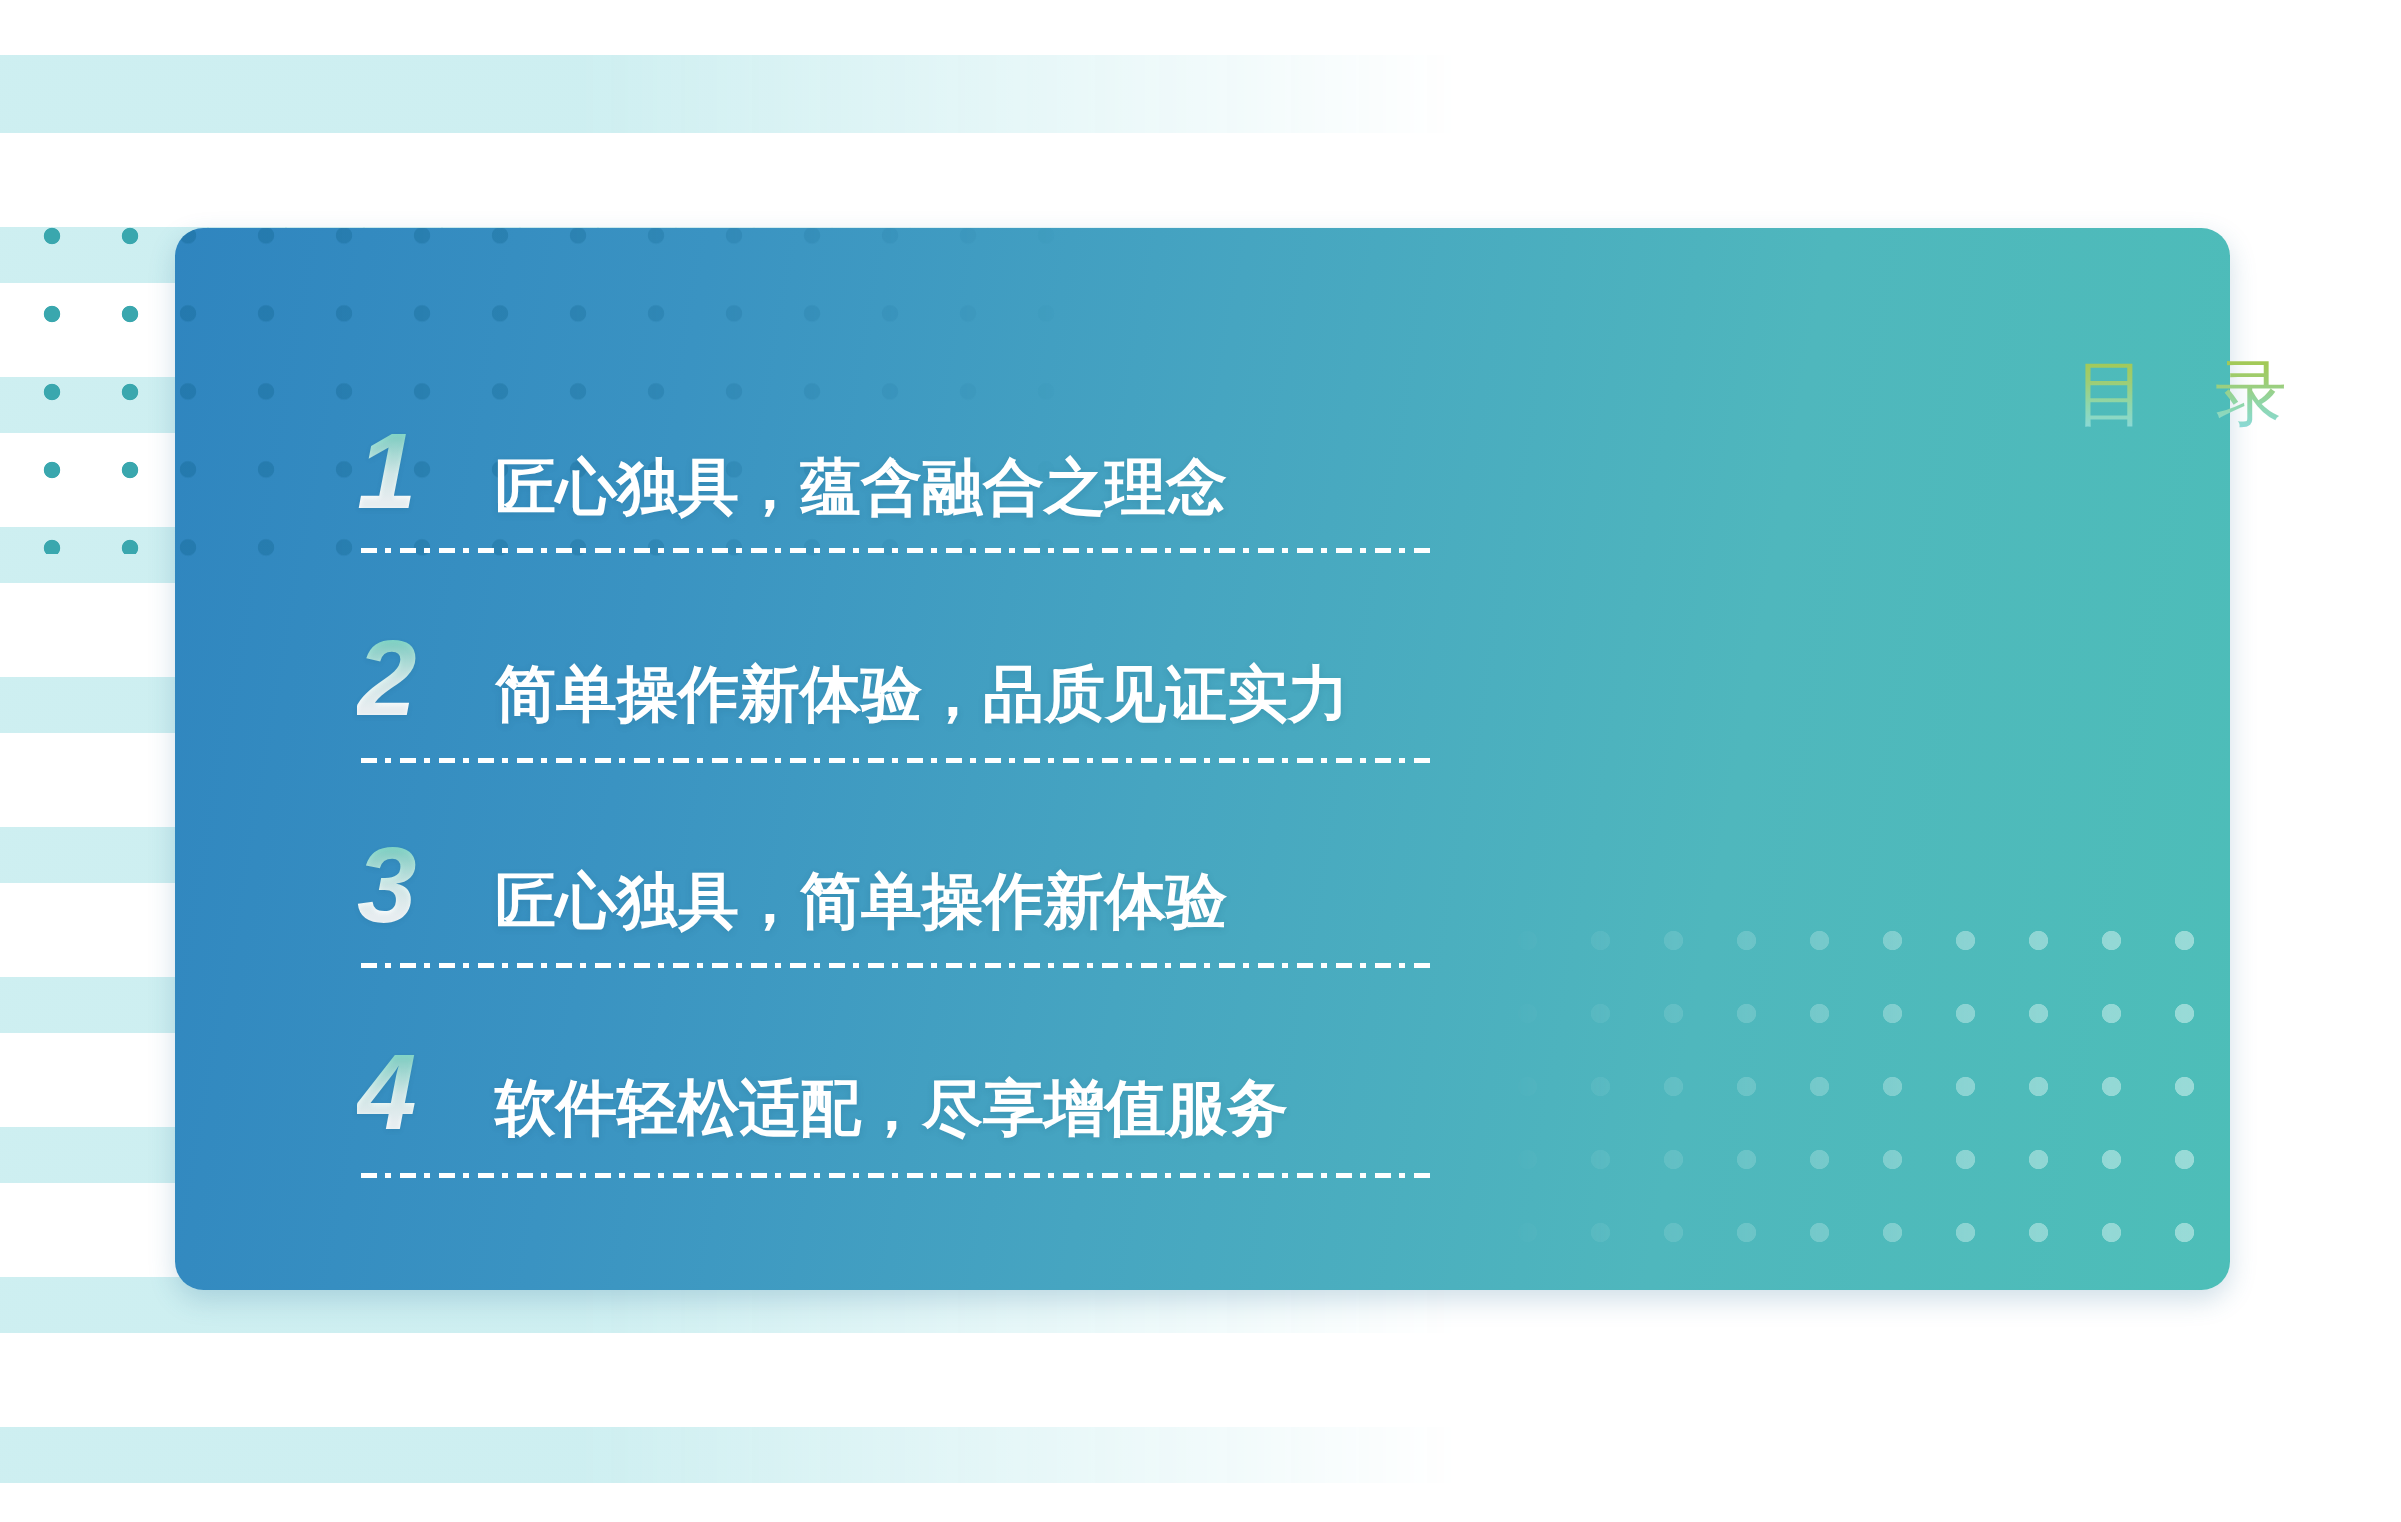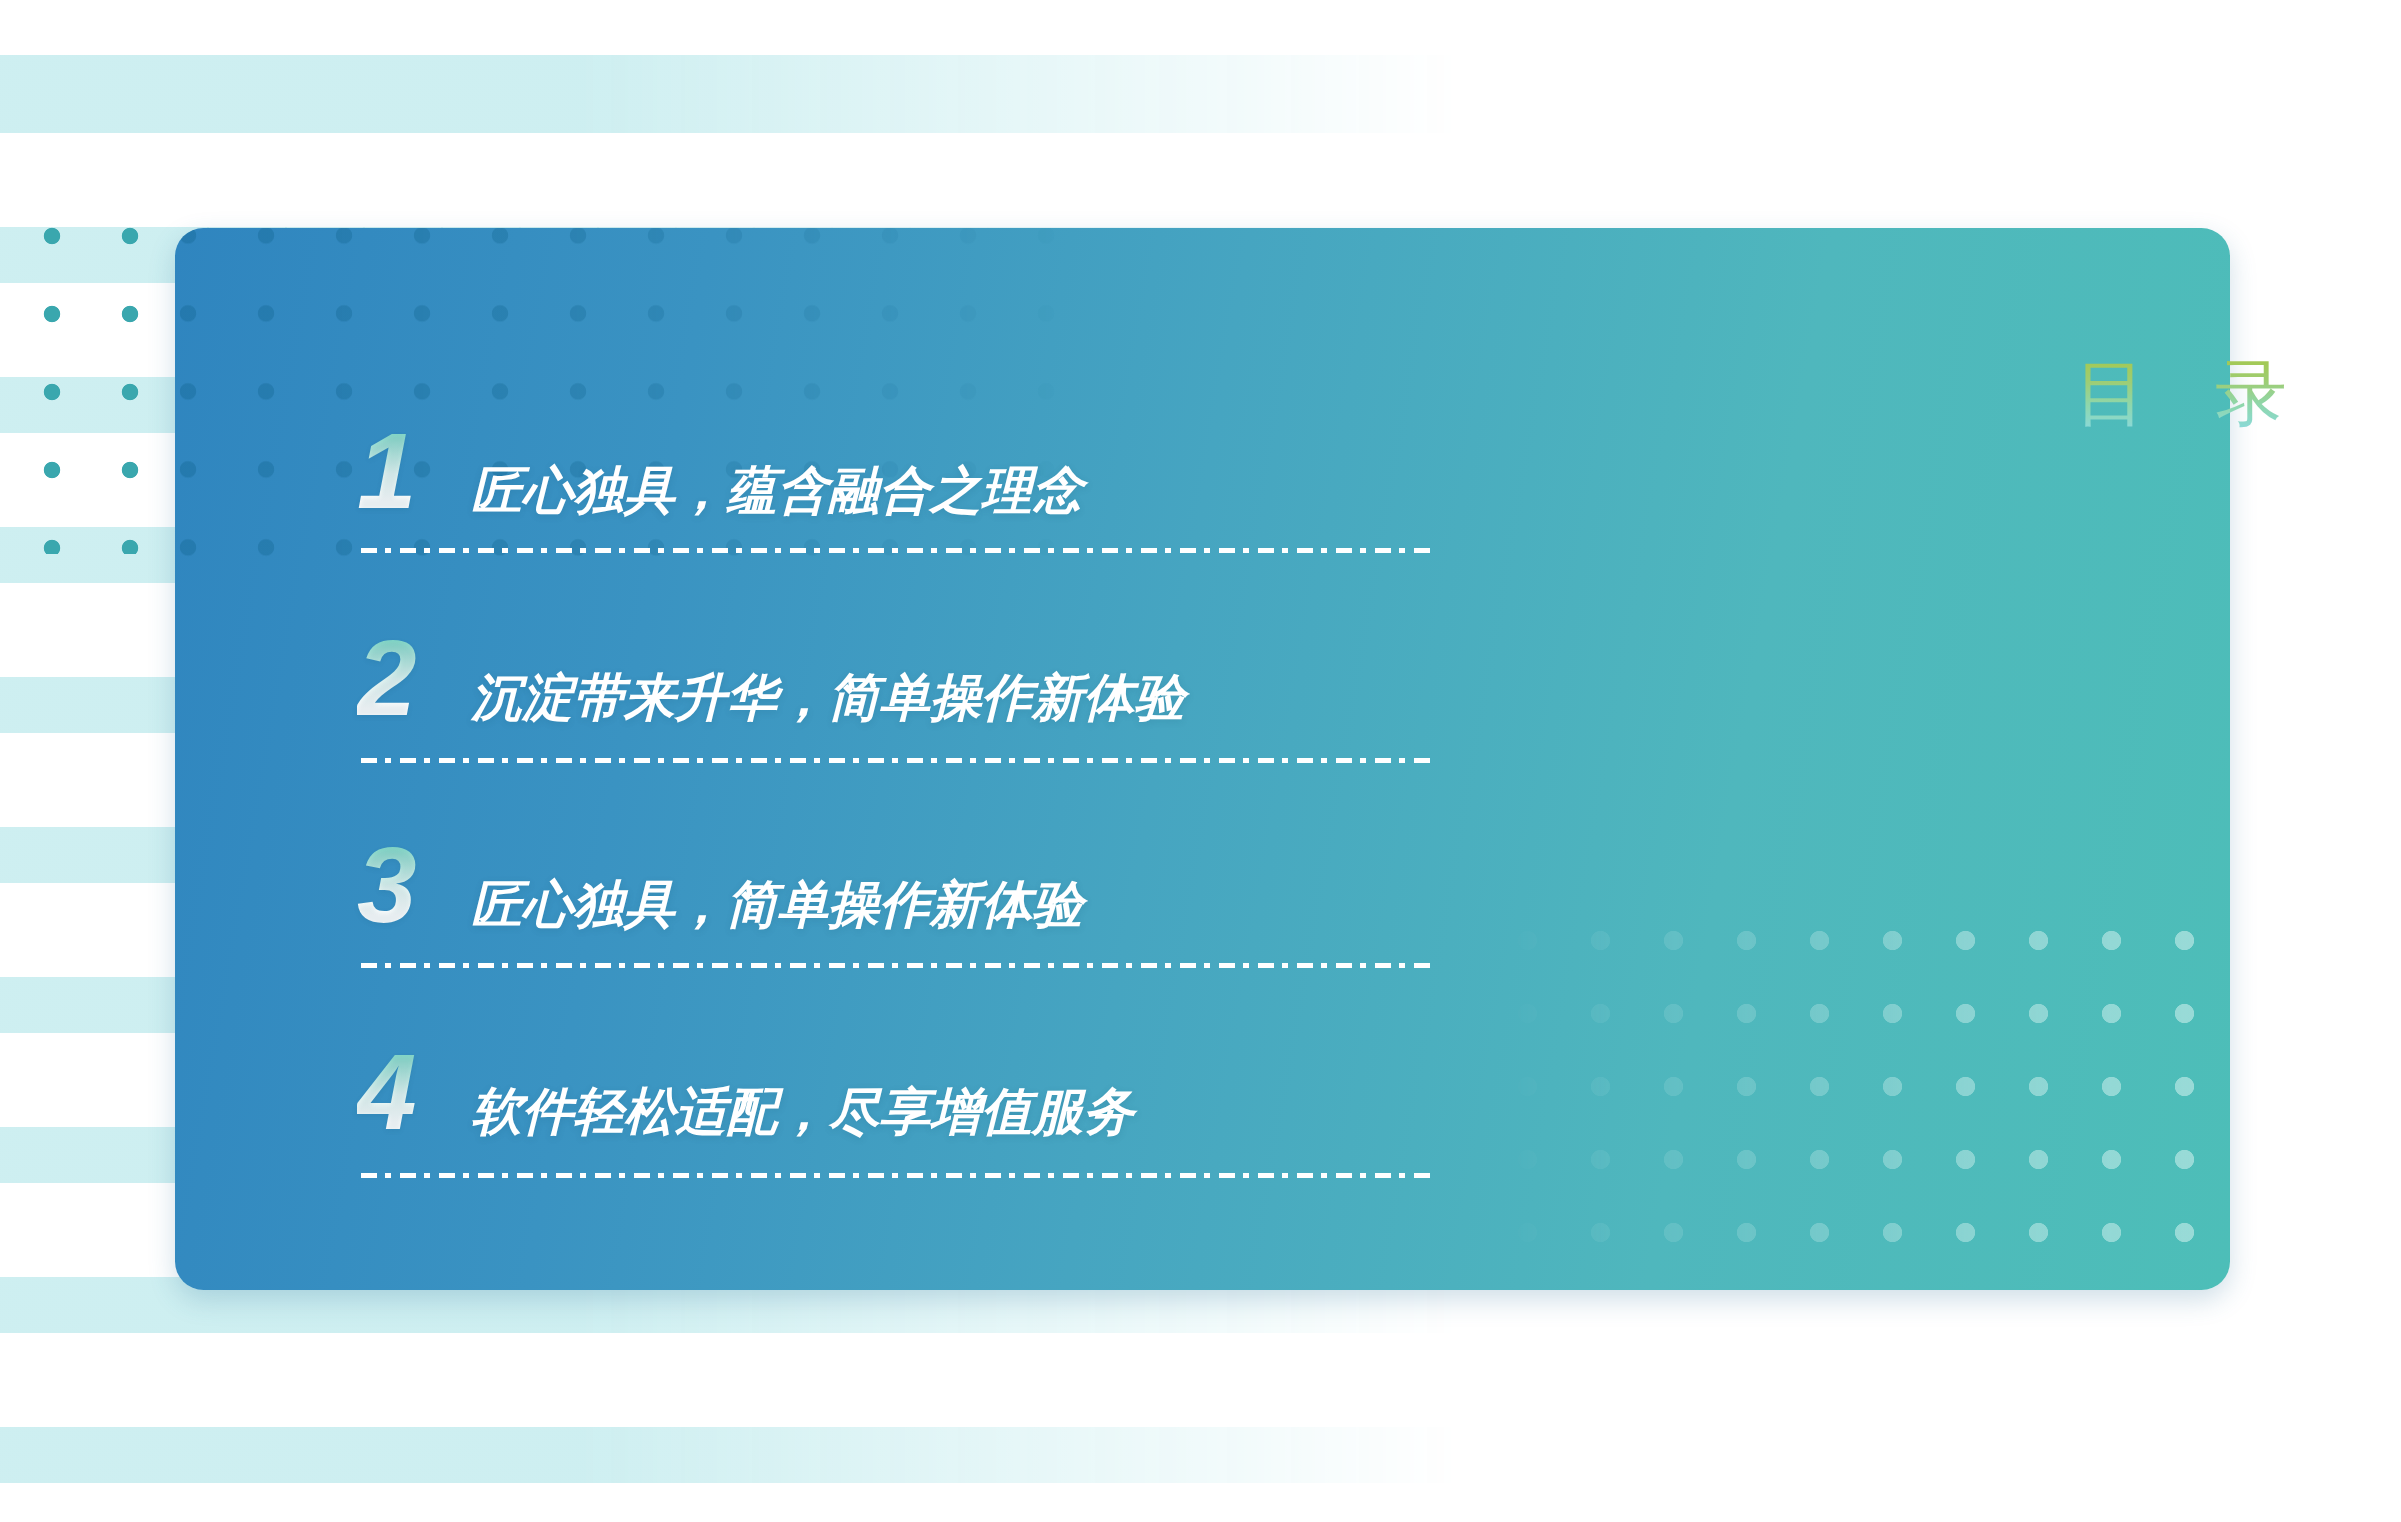--- a/index.html
+++ b/index.html
@@ -176,28 +176,27 @@
     font-style: italic;
     text-align: left;
     background: linear-gradient(to bottom, #58c9b4 0%, #9bdfd2 22%, #e6f7f4 52%, #ffffff 78%, #ffffff 100%);
     -webkit-background-clip: text;
     background-clip: text;
     color: transparent;
     -webkit-text-fill-color: transparent;
     text-shadow: 0 2.1px 5.7px rgba(20, 80, 110, 0.10);
   }
   .toc-text {
-    margin-left: 40px;
-    font-size: 51px;
+    margin-left: 64px;
+    font-size: 61px;
     line-height: 1;
     font-weight: 700;
     color: #ffffff;
     white-space: nowrap;
     text-shadow: 0 2.1px 7.1px rgba(20, 80, 110, 0.16);
-    font-style: italic;
   }
   .toc-rule {
     position: absolute;
     left: 4.3px;
     top: 130px;
     width: 1070px;
     height: 5px;
     background-image: repeating-linear-gradient(
         to right,
         #ffffff 0px, #ffffff 15.7px,
@@ -230,21 +229,21 @@
       <div class="toc-row">
         <div class="toc-num">1</div>
         <div class="toc-text">匠心独具，蕴含融合之理念</div>
       </div>
       <div class="toc-rule"></div>
     </div>
 
     <div class="toc-item">
       <div class="toc-row">
         <div class="toc-num">2</div>
-        <div class="toc-text">沉淀带来升华，简单操作新体验</div>
+        <div class="toc-text">简单操作新体验，品质见证实力</div>
       </div>
       <div class="toc-rule"></div>
     </div>
 
     <div class="toc-item">
       <div class="toc-row">
         <div class="toc-num">3</div>
         <div class="toc-text">匠心独具，简单操作新体验</div>
       </div>
       <div class="toc-rule"></div>

